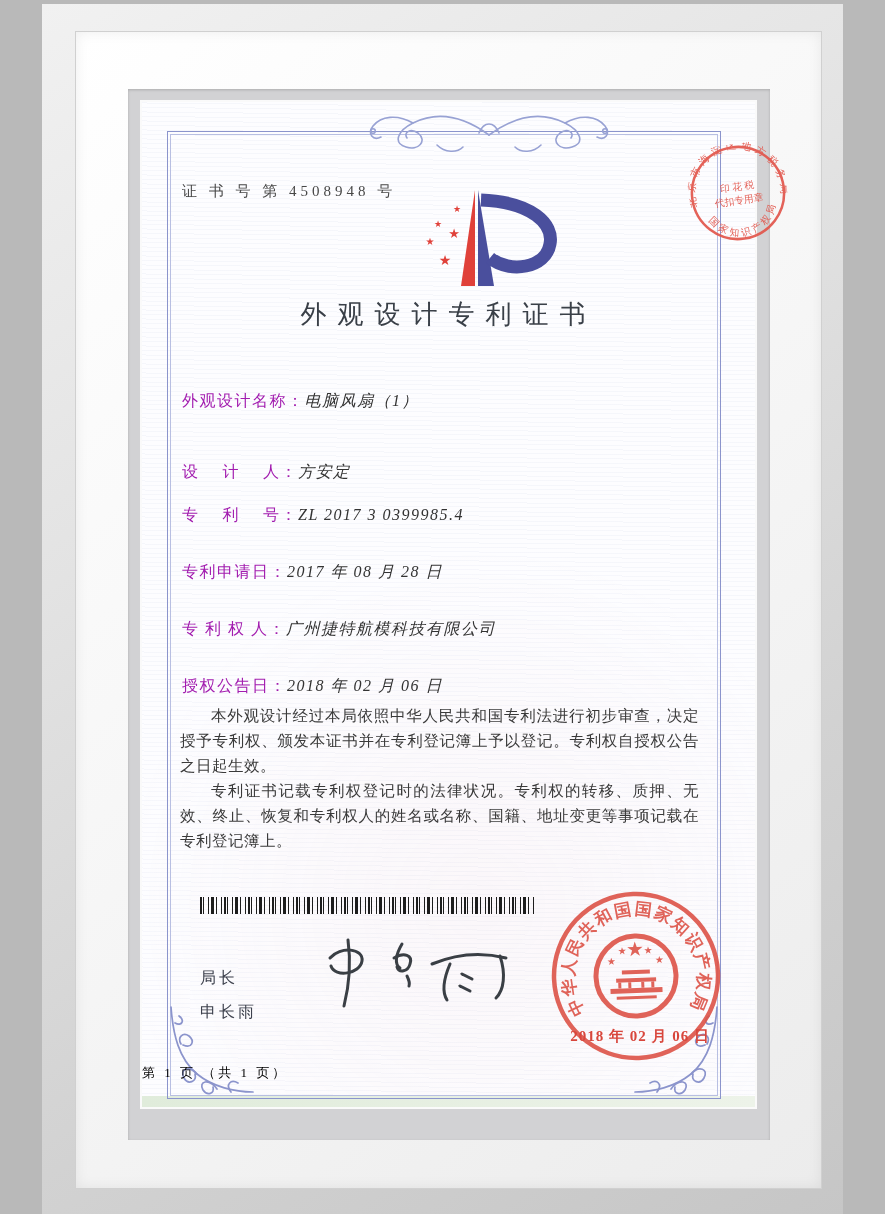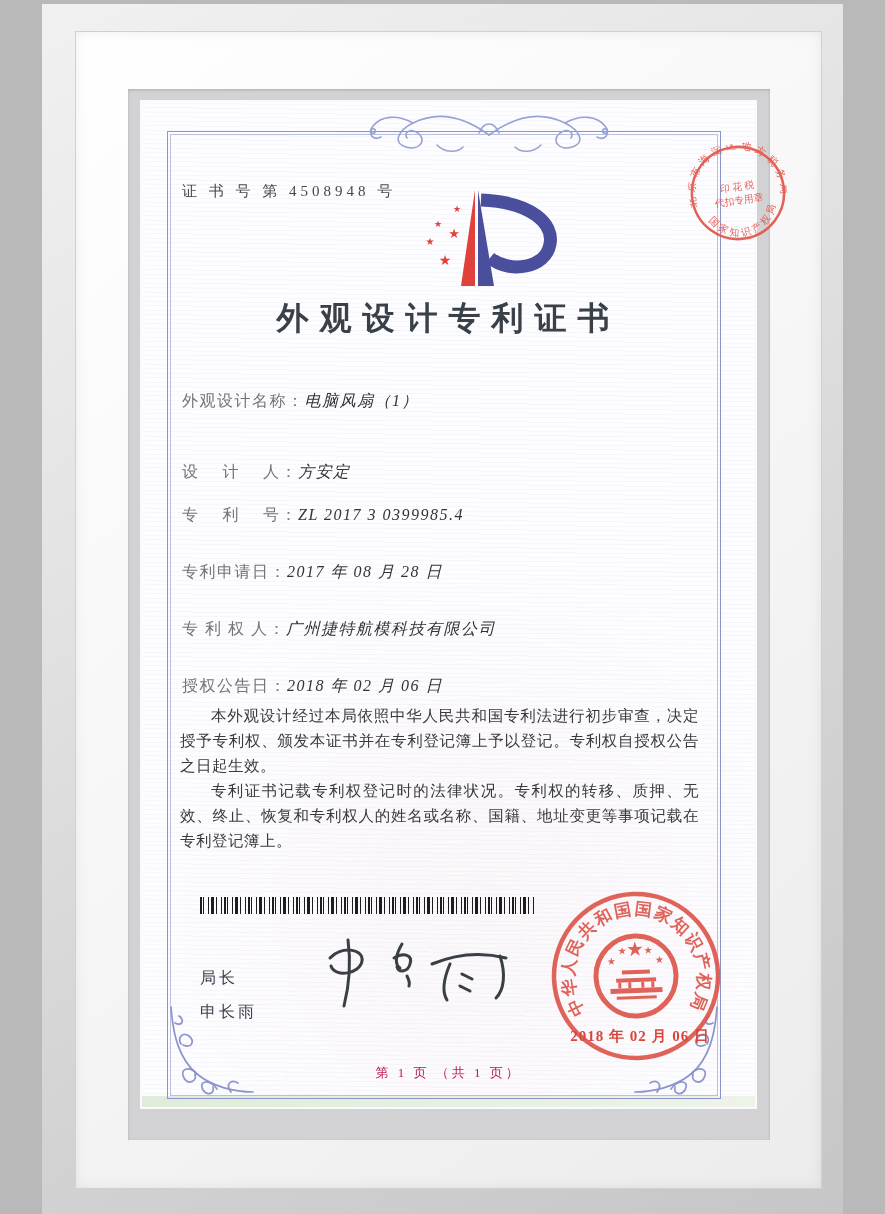--- a/index.html
+++ b/index.html
@@ -41,25 +41,25 @@
     content:"";position:absolute;inset:2px;border:1px solid #b8bfe2;
   }
   .cert-no{
     position:absolute;left:40px;top:80px;
     font-size:15px;color:#474747;letter-spacing:4px;
   }
   .logo{position:absolute;left:258px;top:84px;width:164px;height:106px;}
   .tax-seal{position:absolute;left:547px;top:42px;width:98px;height:98px;transform:rotate(-8deg);opacity:.92;}
   .doc-title{
     position:absolute;left:0;right:0;top:195px;text-align:center;
-    font-size:32px;font-weight:bold;color:#3a4048;letter-spacing:11px;
+    font-size:26px;font-weight:normal;color:#3a4048;letter-spacing:11px;
   }
   .fields{position:absolute;left:40px;top:0;right:50px;}
   .field{position:absolute;left:0;white-space:nowrap;font-size:16px;color:#333;letter-spacing:1.5px;}
-  .field .lab{color:#737373;}
+  .field .lab{color:#a21caf;}
   .field .val{color:#333;font-style:italic;}
   .f0{top:289px}.f1{top:360px}.f2{top:403px}.f3{top:460px}.f4{top:517px}.f5{top:574px}
   .body-text{
     position:absolute;left:38px;right:56px;top:601px;
     font-size:15.5px;line-height:25px;color:#3a3a3a;text-align:justify;letter-spacing:.5px;
   }
   .body-text p{margin:0;text-indent:2em;}
   .barcode{
     position:absolute;left:58px;top:795px;width:335px;height:17px;
     background:
@@ -76,22 +76,22 @@
     font-size:16px;color:#3d414d;letter-spacing:3px;line-height:34px;
     font-family:"Liberation Sans","DejaVu Sans",sans-serif;
   }
   .signature{position:absolute;left:168px;top:832px;width:210px;height:80px;}
   .office-seal{position:absolute;left:404px;top:784px;width:180px;height:180px;transform:rotate(-2deg);opacity:.9;}
   .seal-date{
     position:absolute;left:408px;top:925px;width:180px;text-align:center;
     font-size:15px;color:#d8463c;letter-spacing:1px;font-weight:bold;
   }
   .page-footer{
-    position:absolute;left:0;right:0;top:962px;text-align:center;
-    font-size:13px;color:#be185d;letter-spacing:3px;
+    position:absolute;left:0;right:0;top:962px;text-align:left;
+    font-size:13px;color:#000000;letter-spacing:3px;
   }
   .ornament-top{position:absolute;left:195px;top:3px;width:305px;height:56px;}
   .ornament-corner{position:absolute;width:86px;height:92px;}
   .oc-right{right:36px;bottom:10px;}
   .oc-left{left:27px;bottom:10px;transform:scaleX(-1);}
 </style>
 </head>
 <body>
 
 <div class="stage">

